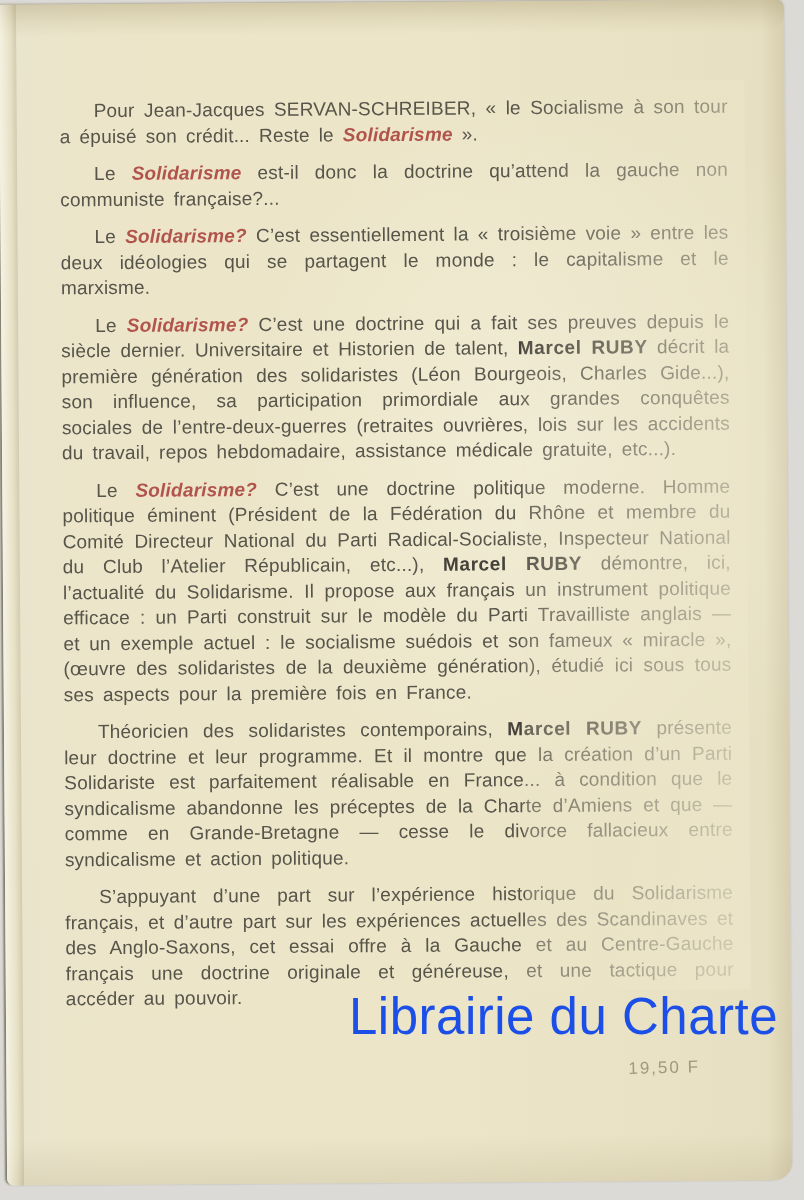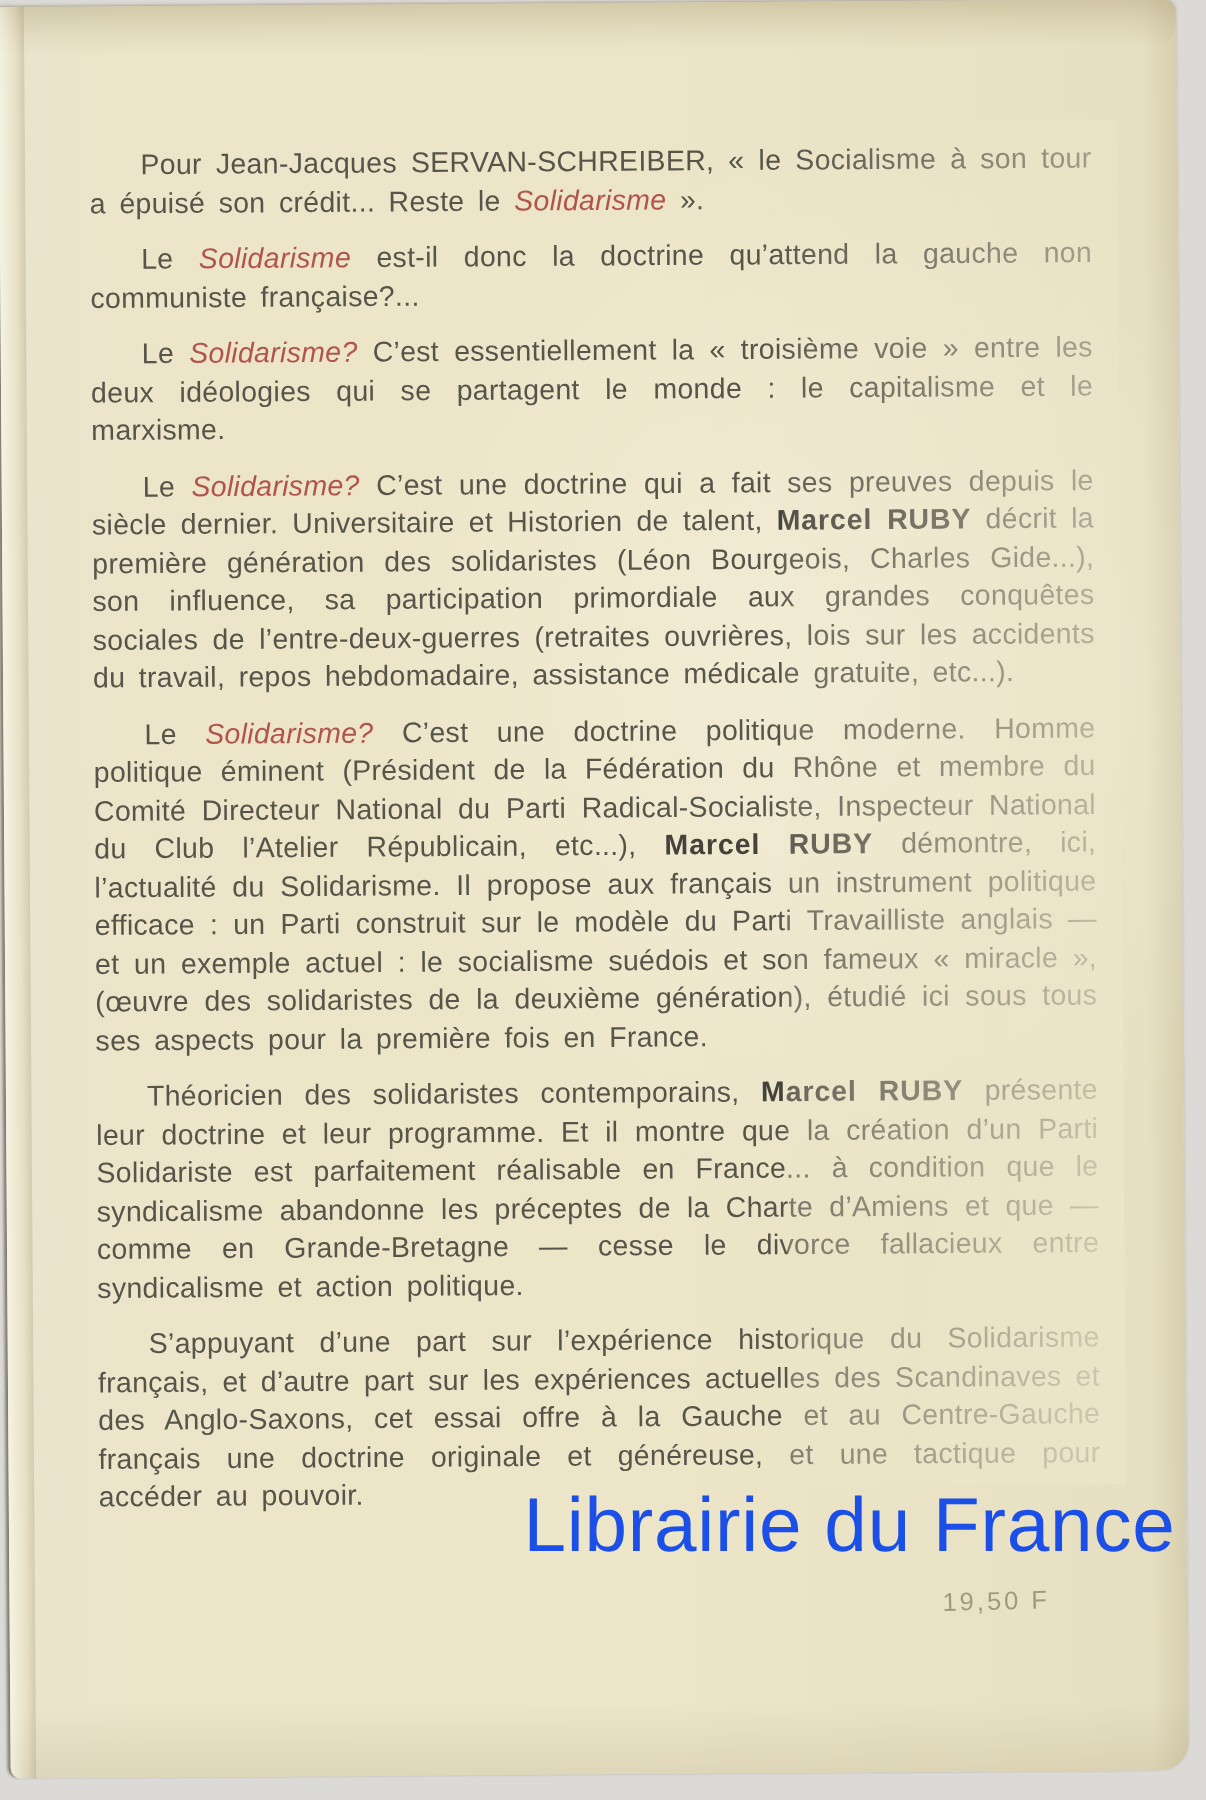--- a/index.html
+++ b/index.html
@@ -64,20 +64,21 @@
     word-spacing: 3.5px;
   }
   .para {
     margin: 0 0 12px 0;
     text-indent: 34px;
     text-align: justify;
   }
   .para span.em {
     font-style: italic;
     color: #b1544b;
+    font-weight: bold;
   }
   .para span.bold {
     font-weight: bold;
     color: #45423b;
     letter-spacing: 0.6px;
   }
   
   .fade-overlay {
     position: absolute;
     left: 520px;
@@ -119,13 +120,13 @@
       <p class="para"><span>Le </span><span class="em">Solidarisme?</span><span> C’est essentiellement la « troisième voie » entre les deux idéologies qui se partagent le monde : le capitalisme et le marxisme.</span></p>
       <p class="para"><span>Le </span><span class="em">Solidarisme?</span><span> C’est une doctrine qui a fait ses preuves depuis le siècle dernier. Universitaire et Historien de talent, </span><span class="bold">Marcel RUBY</span><span> décrit la première génération des solidaristes (Léon Bourgeois, Charles Gide...), son influence, sa participation primordiale aux grandes conquêtes sociales de l’entre-deux-guerres (retraites ouvrières, lois sur les accidents du travail, repos hebdomadaire, assistance médicale gratuite, etc...).</span></p>
       <p class="para"><span>Le </span><span class="em">Solidarisme?</span><span> C’est une doctrine politique moderne. Homme politique éminent (Président de la Fédération du Rhône et membre du Comité Directeur National du Parti Radical-Socialiste, Inspecteur National du Club l’Atelier Républicain, etc...), </span><span class="bold">Marcel RUBY</span><span> démontre, ici, l’actualité du Solidarisme. Il propose aux français un instrument politique efficace : un Parti construit sur le modèle du Parti Travailliste anglais — et un exemple actuel : le socialisme suédois et son fameux « miracle », (œuvre des solidaristes de la deuxième génération), étudié ici sous tous ses aspects pour la première fois en France.</span></p>
       <p class="para"><span>Théoricien des solidaristes contemporains, </span><span class="bold">Marcel RUBY</span><span> présente leur doctrine et leur programme. Et il montre que la création d’un Parti Solidariste est parfaitement réalisable en France... à condition que le syndicalisme abandonne les préceptes de la Charte d’Amiens et que — comme en Grande-Bretagne — cesse le divorce fallacieux entre syndicalisme et action politique.</span></p>
       <p class="para"><span>S’appuyant d’une part sur l’expérience historique du Solidarisme français, et d’autre part sur les expériences actuelles des Scandinaves et des Anglo-Saxons, cet essai offre à la Gauche et au Centre-Gauche français une doctrine originale et généreuse, et une tactique pour accéder au pouvoir.</span></p>
     </div>
   <div class="fade-overlay"></div>
   <div class="price">19,50 F</div>
 </div>
 
-<div class="watermark">Librairie du France</div>
+<div class="watermark">Librairie du Charte</div>
 
 </body></html>

